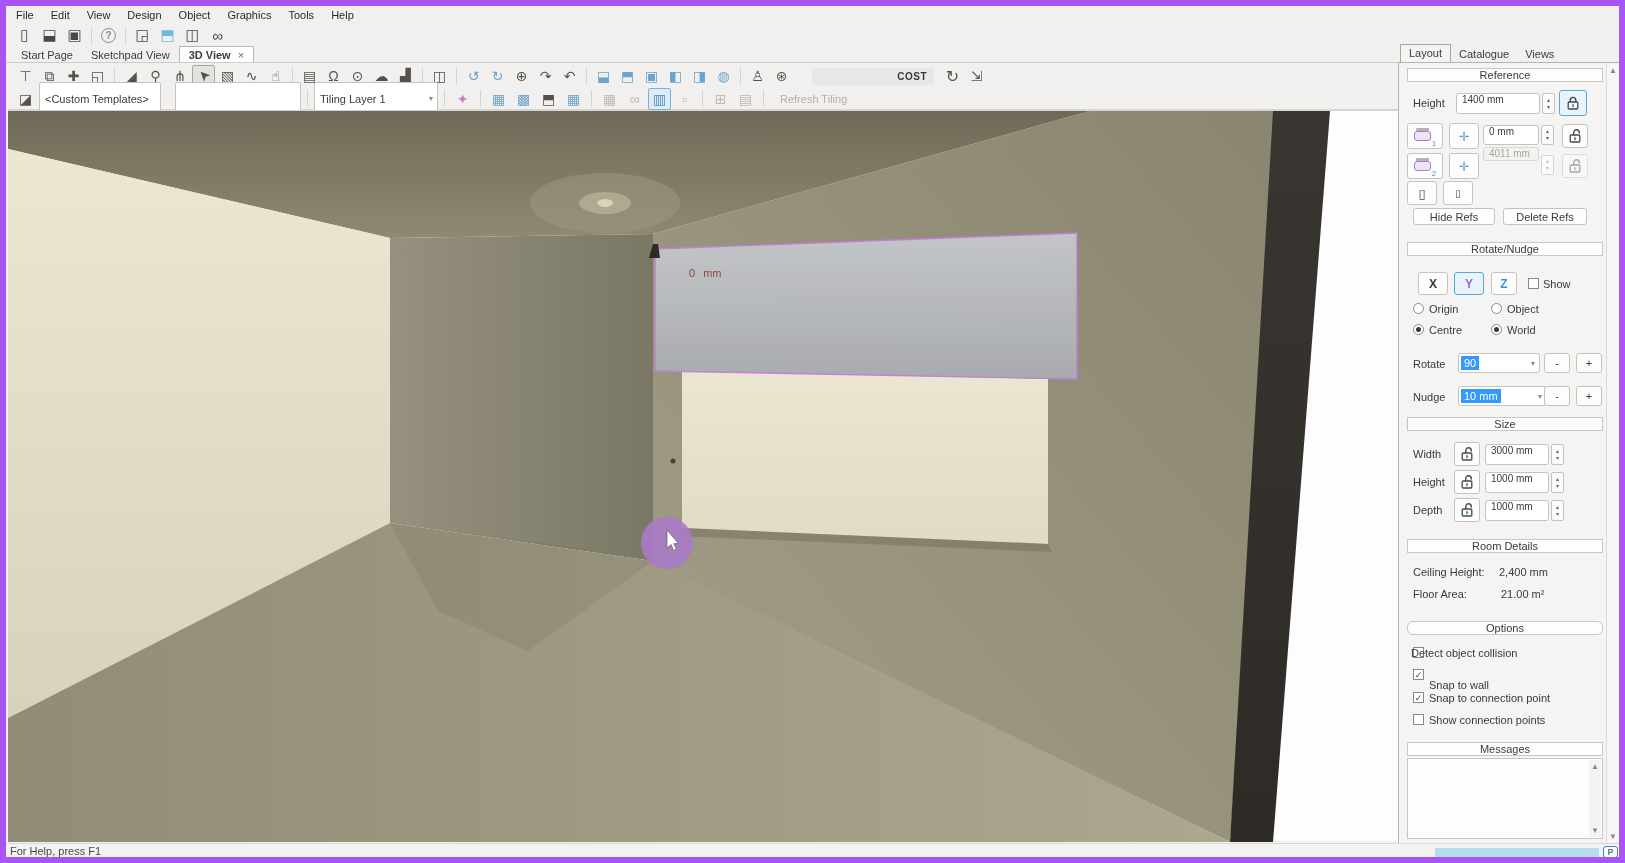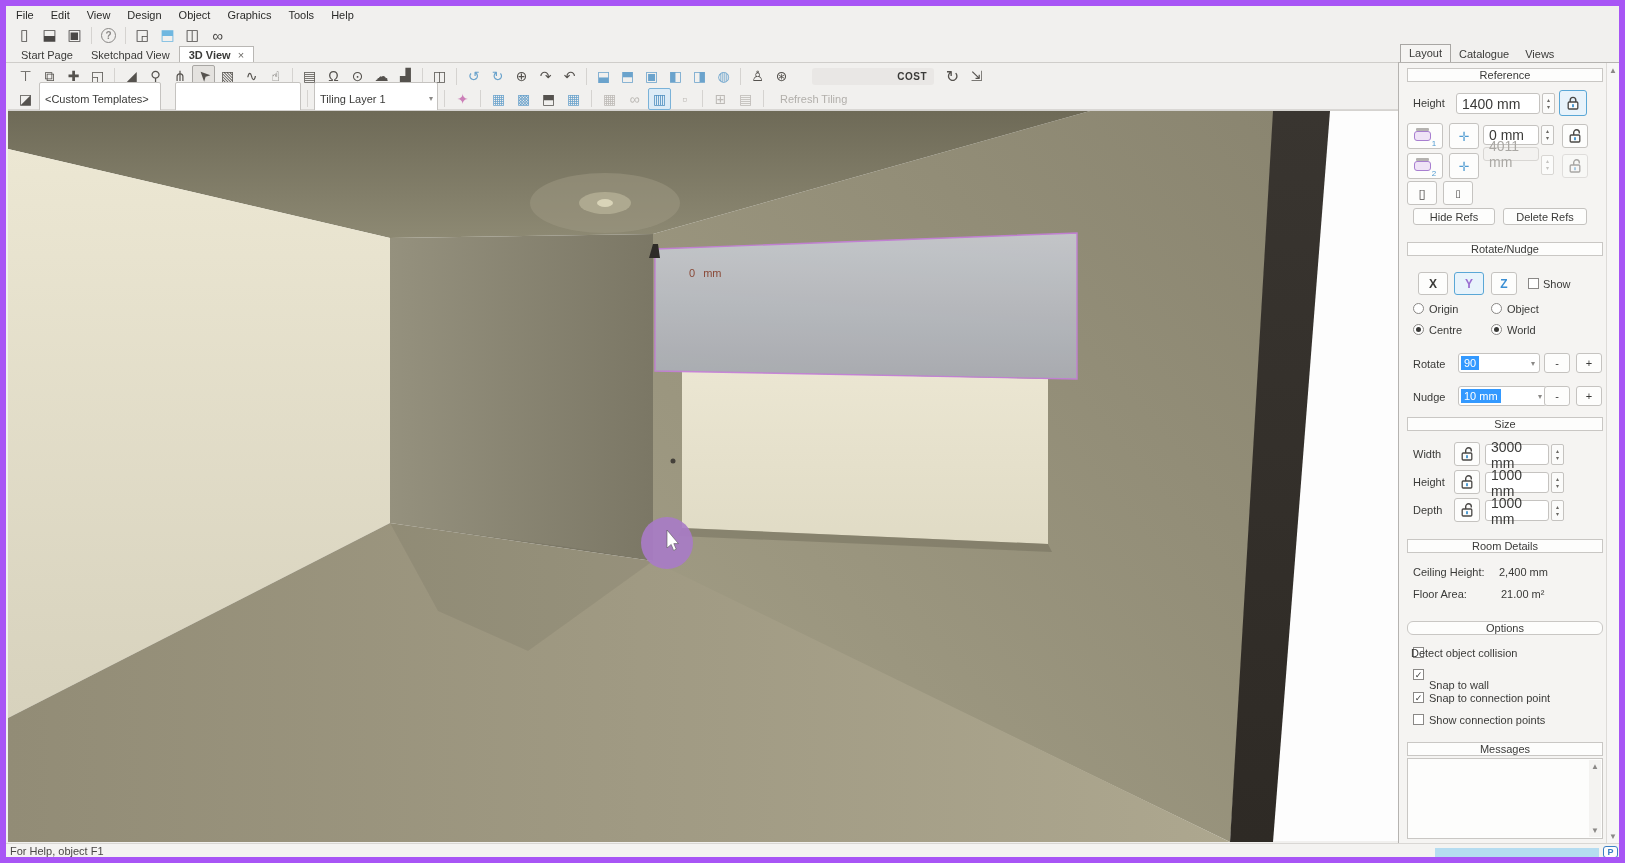--- a/index.html
+++ b/index.html
@@ -46,21 +46,21 @@
   
   .viewport{position:absolute;left:2px;top:104px;width:1390px;height:731px;background:#fdfdfd;border-top:1px solid #d5d3d0;}
 
   
   .paneltabs{position:absolute;left:1394px;top:39px;height:17px;display:flex;font-size:11px;color:#3a3a38;align-items:flex-end;}
   .ptab{padding:2px 8px;}
   .ptab.active{background:#f5f4f2;border:1px solid #a8a6a3;border-bottom:none;height:18px;}
   .panel{position:absolute;left:1392px;top:56px;width:222px;height:783px;background:#f5f4f2;border:1px solid #b5b3b0;}
   .hdr{position:absolute;left:8px;width:196px;height:14px;border:1px solid #c9c7c4;background:#fdfdfc;text-align:center;font-size:11px;line-height:13px;color:#3a3a38;}
   .plabel{position:absolute;font-size:11px;color:#3a3a38;white-space:nowrap;}
-  .pinput{position:absolute;height:21px;border:1px solid #c5c3c0;border-radius:3px;background:#fff;font-size:14px;color:#3a3a38;display:flex;align-items:center;padding-left:5px;}
+  .pinput{position:absolute;height:21px;border:1px solid #c5c3c0;border-radius:3px;background:#fff;font-size:10px;color:#3a3a38;display:flex;padding-left:5px;}
   .pinput.dis{color:#aaa8a4;background:#f3f2f0;border-color:#d8d6d3;}
   .spin{position:absolute;width:13px;height:21px;border:1px solid #c5c3c0;background:#fbfbfa;border-radius:2px;display:flex;flex-direction:column;align-items:center;justify-content:center;font-size:6px;color:#6a6864;line-height:7px;}
   .spin.dis{color:#c5c3c0;border-color:#d8d6d3;}
   .pbtn{position:absolute;border:1px solid #c5c3c0;border-radius:3px;background:#fdfdfc;display:flex;align-items:center;justify-content:center;font-size:11px;color:#3a3a38;}
   .pbtn.hl{border:1px solid #5aa7d6;background:#e8f3fb;}
   .pbtn.dis{opacity:.45;}
   .refico{width:17px;height:10px;border:1.5px solid #a87fd0;border-radius:3px;background:#efe3f7;position:relative;}
   .refico::before{content:"";position:absolute;left:1px;right:1px;top:-4px;height:3px;background:#b5b3b0;border-radius:1px;}
   .refdigit{font-size:8px;color:#4f9bd1;margin-left:1px;align-self:flex-end;}
   .anchorico{color:#4f9bd1;font-size:13px;}
@@ -466,19 +466,19 @@
       </div>
     </div>
 
     <div class="scroll" style="left:207px;top:0;width:13px;height:781px;">
       <span>▲</span>
       <span>▼</span>
     </div>
   </div>
 
   <div class="status">
-    <span class="abs" style="left:4px;top:1px;">For Help, object F1</span>
+    <span class="abs" style="left:4px;top:1px;">For Help, press F1</span>
     <div class="bluebar"></div>
     <div class="pbadge">P</div>
   </div>
 
 </div>
 </div>
 
 </body></html>

